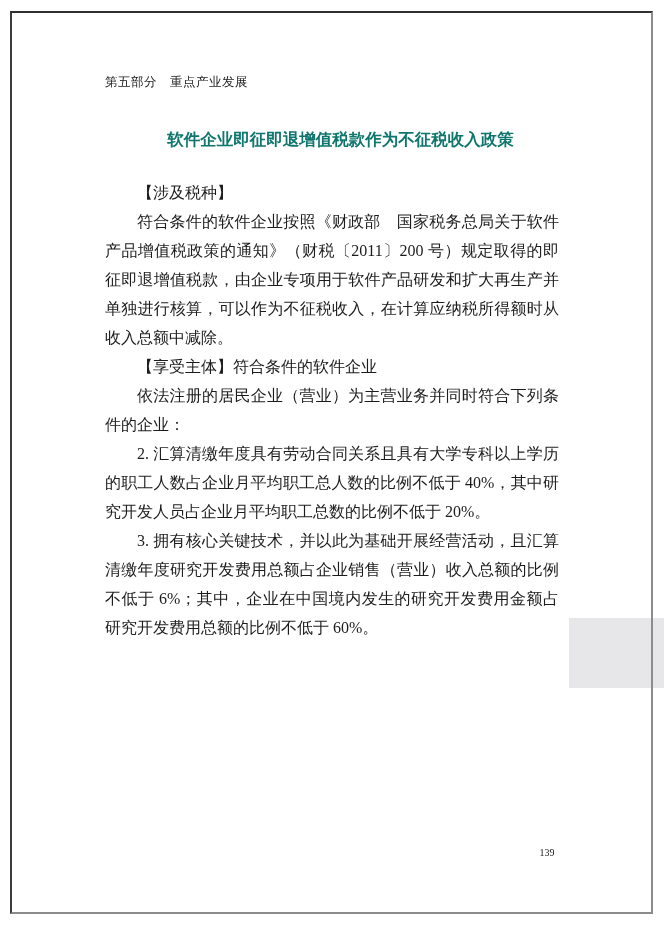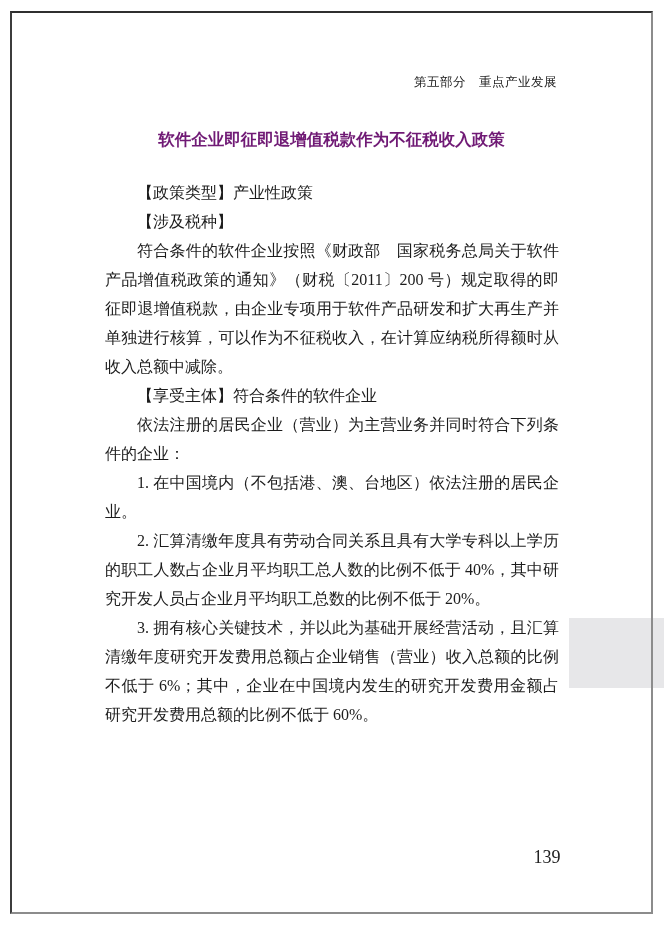--- a/index.html
+++ b/index.html
@@ -33,36 +33,35 @@
     border: 2px solid;
     border-color: #2f2f2f #8c8c8c #8c8c8c #3c3c3c;
     background: transparent;
     pointer-events: none;
   }
   .running-header {
     position: absolute;
     left: 105px;
     top: 74px;
     width: 452px;
-    text-align: right;
     padding-right: 10px;
     font-size: 12.5px;
     letter-spacing: 0.5px;
     color: #222222;
   }
   .doc-title {
     position: absolute;
-    left: 85px;
+    left: 94px;
     top: 129px;
     width: 493px;
     text-align: center;
     font-family: Liberation Sans, sans-serif;
     font-weight: 700;
     font-size: 16.5px;
-    color: #701a75;
+    color: #0f766e;
   }
   .body-text {
     position: absolute;
     left: 105px;
     top: 178px;
     width: 454px;
     font-size: 16px;
     line-height: 29px;
   }
   .para {
@@ -70,43 +69,41 @@
     text-indent: 2em;
     text-align: justify;
     text-justify: inter-ideograph;
   }
   .page-number {
     position: absolute;
     left: 527px;
     top: 847px;
     width: 40px;
     text-align: center;
-    font-size: 18px;
+    font-size: 10px;
     color: #222222;
   }
 </style>
 </head>
 <body>
 
 <div class="canvas">
 
   <div class="highlight-box"></div>
 
   <div class="page-frame"></div>
 
   <div class="running-header">第五部分　重点产业发展</div>
 
   <div class="doc-title">软件企业即征即退增值税款作为不征税收入政策</div>
 
   <div class="body-text">
-    <p class="para">【政策类型】产业性政策</p>
     <p class="para">【涉及税种】</p>
     <p class="para">符合条件的软件企业按照《财政部　国家税务总局关于软件产品增值税政策的通知》（财税〔2011〕200 号）规定取得的即征即退增值税款，由企业专项用于软件产品研发和扩大再生产并单独进行核算，可以作为不征税收入，在计算应纳税所得额时从收入总额中减除。</p>
     <p class="para">【享受主体】符合条件的软件企业</p>
     <p class="para">依法注册的居民企业（营业）为主营业务并同时符合下列条件的企业：</p>
-    <p class="para">1. 在中国境内（不包括港、澳、台地区）依法注册的居民企业。</p>
     <p class="para">2. 汇算清缴年度具有劳动合同关系且具有大学专科以上学历的职工人数占企业月平均职工总人数的比例不低于 40%，其中研究开发人员占企业月平均职工总数的比例不低于 20%。</p>
     <p class="para">3. 拥有核心关键技术，并以此为基础开展经营活动，且汇算清缴年度研究开发费用总额占企业销售（营业）收入总额的比例不低于 6%；其中，企业在中国境内发生的研究开发费用金额占研究开发费用总额的比例不低于 60%。</p>
   </div>
 
   <div class="page-number">139</div>
 
 </div>
 
 </body></html>

